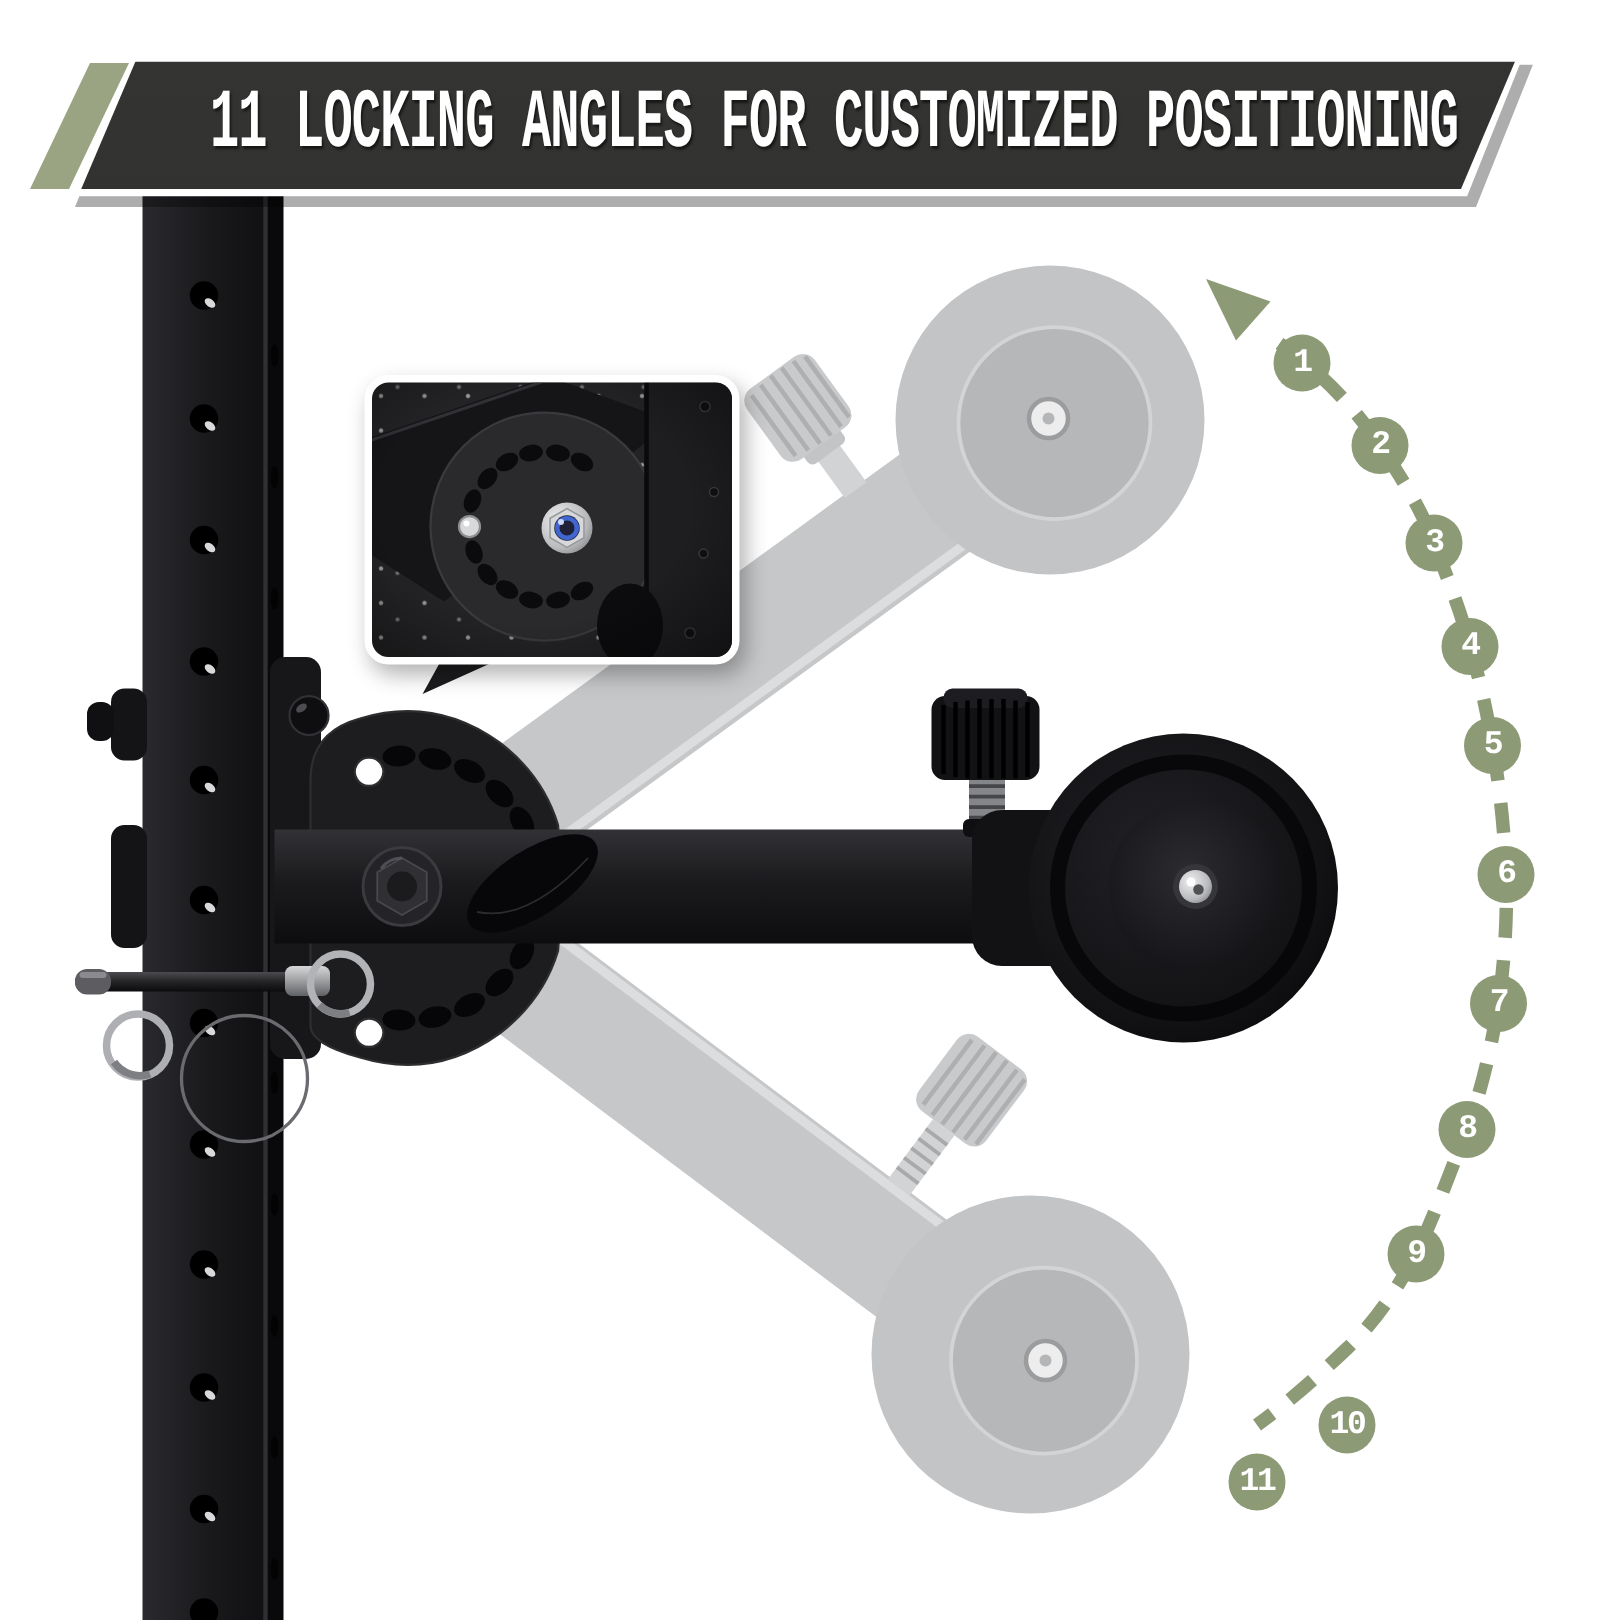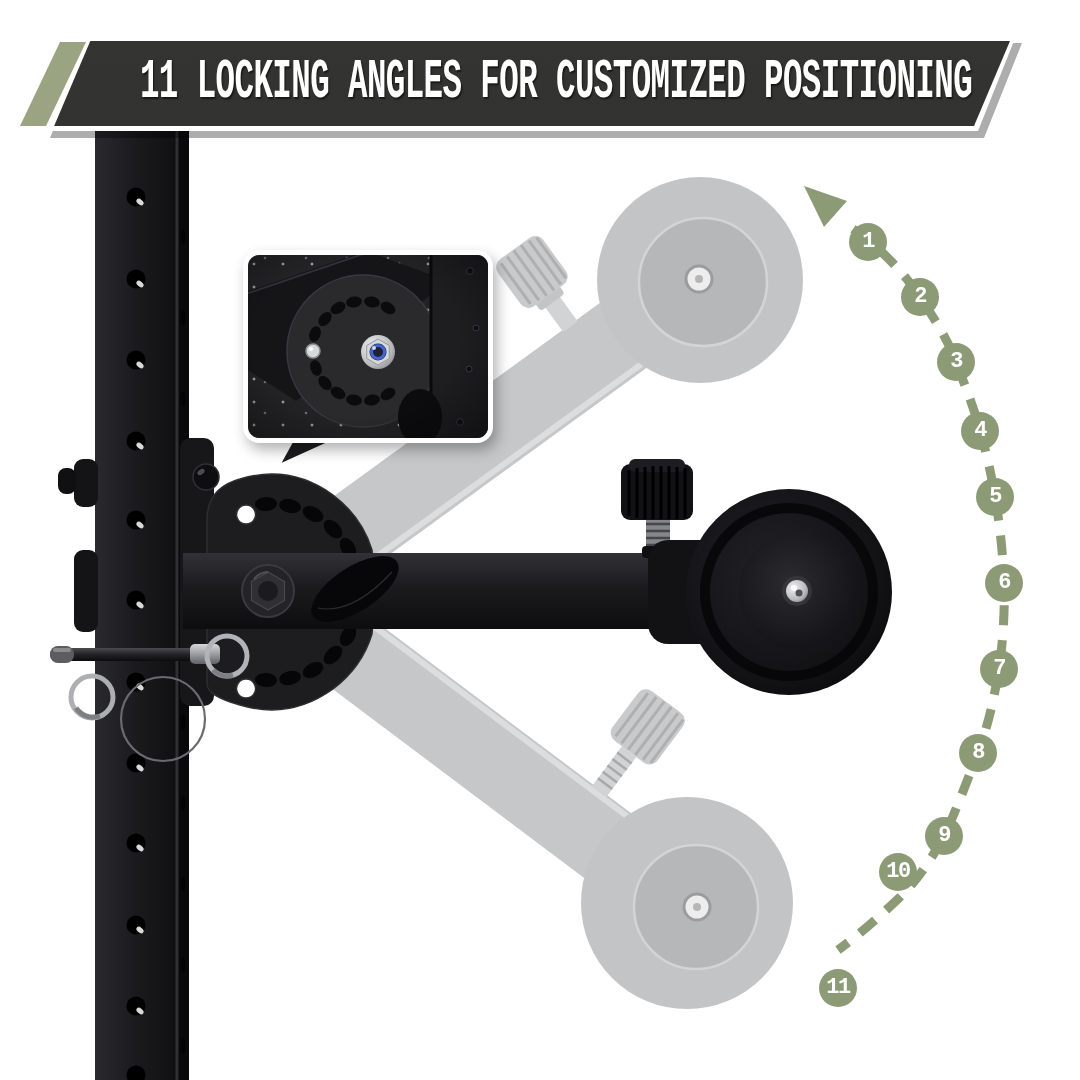--- a/index.html
+++ b/index.html
@@ -300,17 +300,17 @@
   <div>
     <div class="badge" style="left:849px;top:223px;">1</div>
     <div class="badge" style="left:901px;top:278px;">2</div>
     <div class="badge" style="left:937px;top:343px;">3</div>
     <div class="badge" style="left:961px;top:412px;">4</div>
     <div class="badge" style="left:976px;top:478px;">5</div>
     <div class="badge" style="left:985px;top:564px;">6</div>
     <div class="badge" style="left:980px;top:650px;">7</div>
     <div class="badge" style="left:959px;top:734px;">8</div>
     <div class="badge" style="left:925px;top:817px;">9</div>
-    <div class="badge" style="left:879px;top:853px;">10</div>
+    <div class="badge" style="left:879px;top:931px;">10</div>
     <div class="badge" style="left:819px;top:969px;">11</div>
   </div>
 
 </div>
 
 </body></html>

